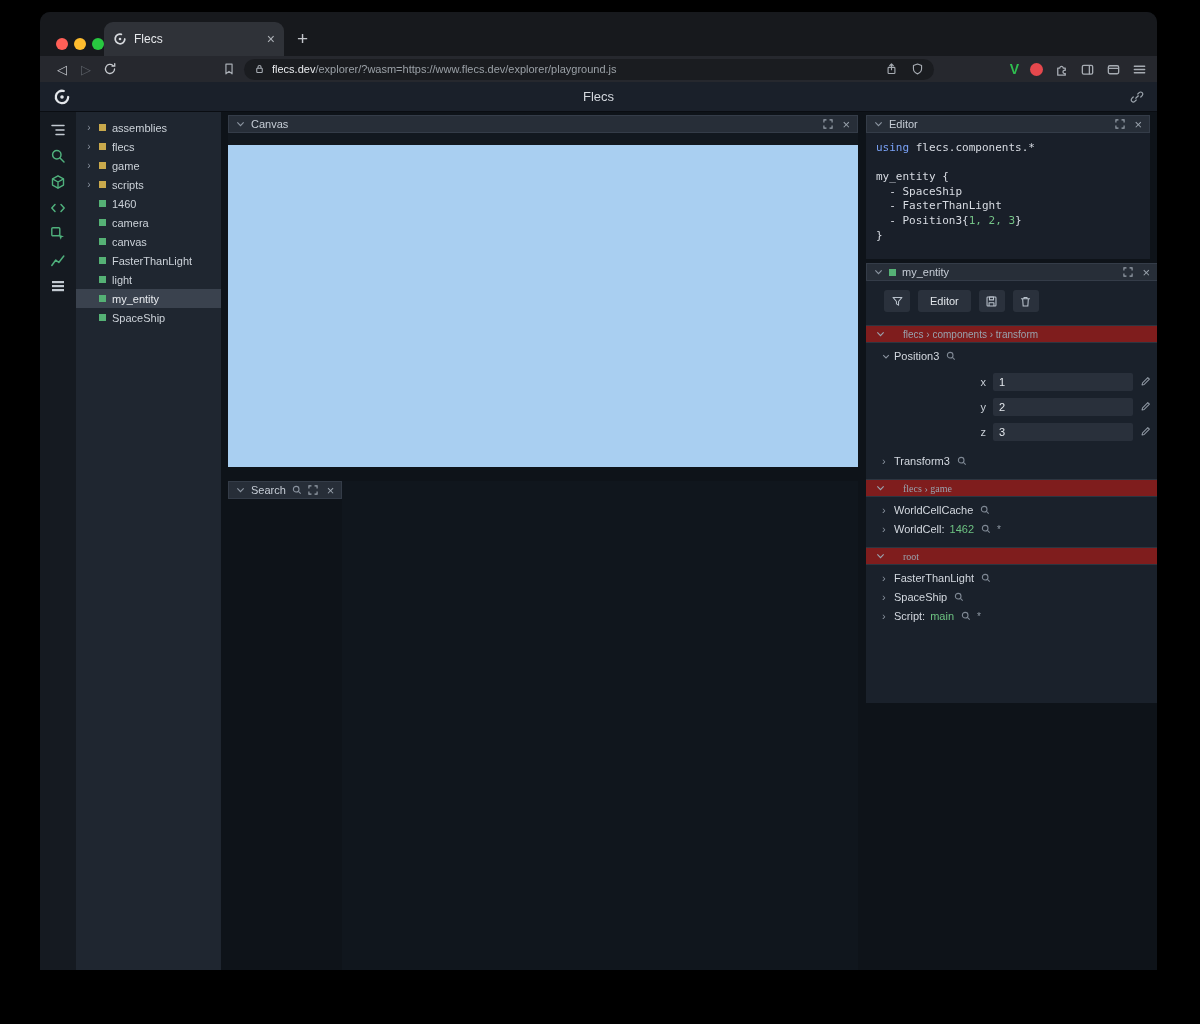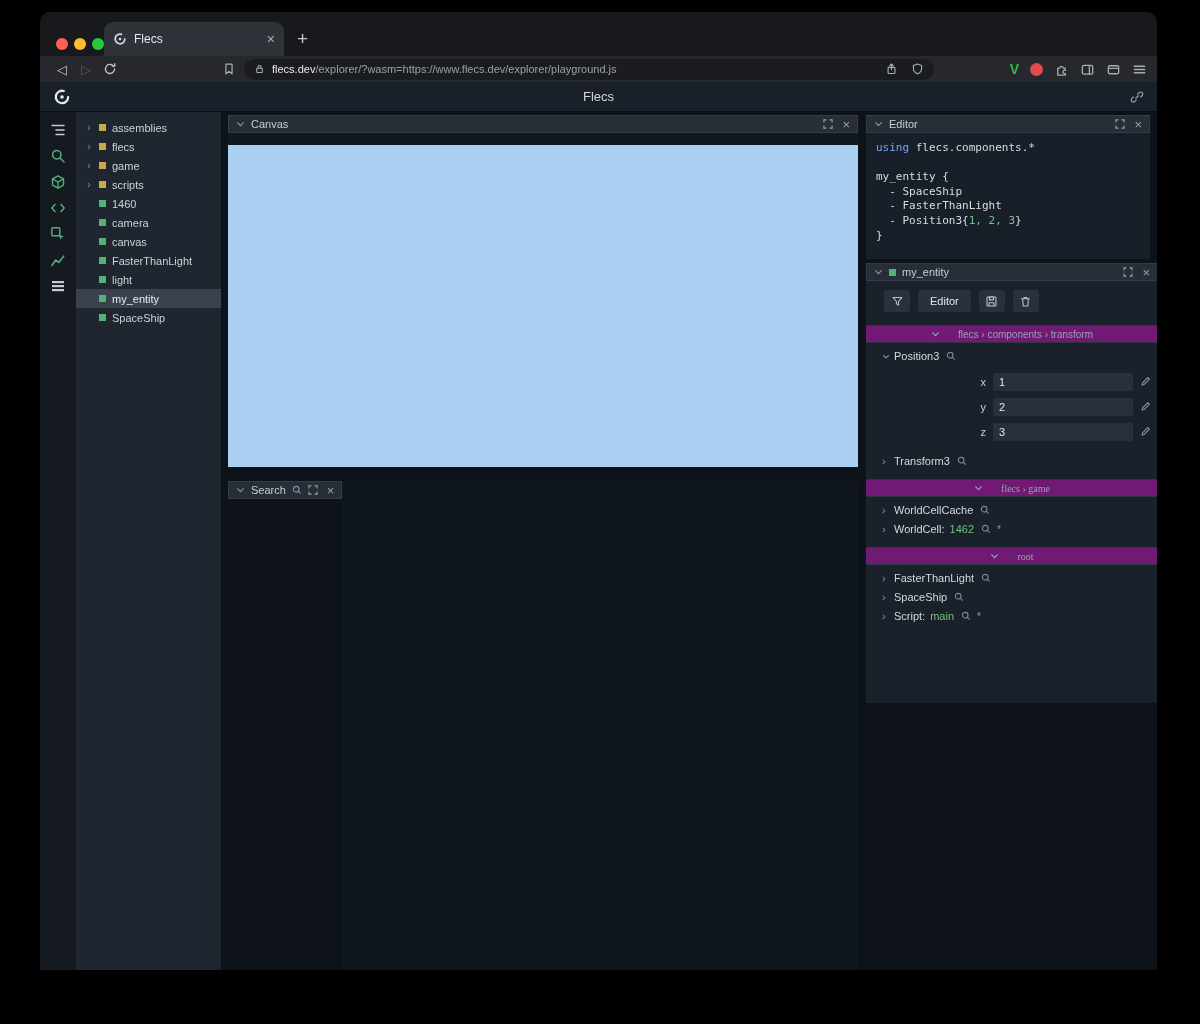--- a/index.html
+++ b/index.html
@@ -95,22 +95,22 @@
   .inspector { position:absolute; top:151px; left:0; right:0; }
   .green-dot-sq { width:7px; height:7px; background:#55b175; flex:0 0 auto; }
   .insp-body { background:#1a212b; height:422px; overflow:hidden; }
   .insp-toolbar { display:flex; gap:8px; padding:9px 18px 13px; }
   .icon-btn { width:26px; height:22px; background:#2a313c; border:none; border-radius:3px;
               display:flex; align-items:center; justify-content:center; color:#b9c2cc; }
   .btn-disable { height:22px; padding:0 12px; background:#2a313c; border:none;
                  border-radius:3px; font-size:11px; color:#e2e6eb;
                  font-family:"Liberation Sans", sans-serif; }
   .sec-hdr { height:18px; display:flex; align-items:center; gap:18px; padding:0 10px;
-             background:#701a75; border-top:1px solid #2d3540; border-bottom:1px solid #2d3540;
-             color:#99a2ad; font-size:10px;justify-content:center; }
+             background:#7f1d1d; border-top:1px solid #2d3540; border-bottom:1px solid #2d3540;
+             color:#99a2ad; font-size:10px; }
   .sec-hdr + .sec-hdr, .gap-top { margin-top:12px;font-family:Liberation Serif, serif; }
   .comp-row { display:flex; align-items:center; gap:5px; padding:7px 10px 0 16px;
               font-size:11px; color:#d3d8df; }
   .row-chev { color:#8b94a0; font-size:11px; width:7px; line-height:1; }
   .mag { color:#7f8894; margin-left:2px; }
   .comp-val { color:#6cc281; }
   .wild { color:#8f98a3; font-size:10px; margin-left:1px; }
   .fields { padding:7px 0 4px; }
   .field-row { display:flex; align-items:center; height:25px; gap:7px; }
   .field-label { width:120px; text-align:right; color:#c9cfd7; font-size:11px; }

